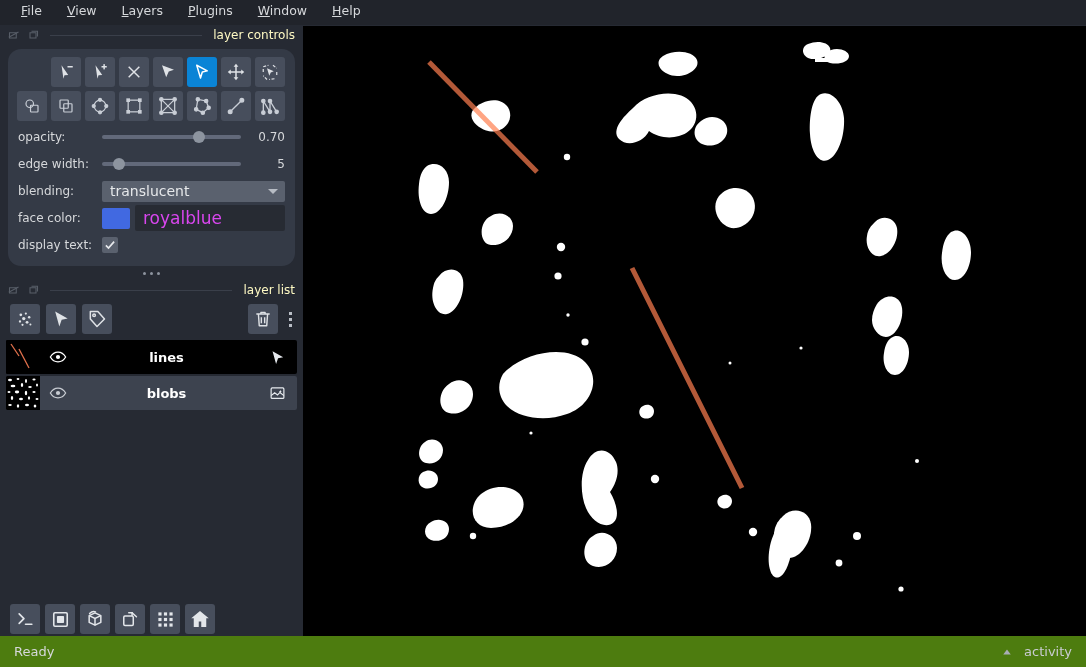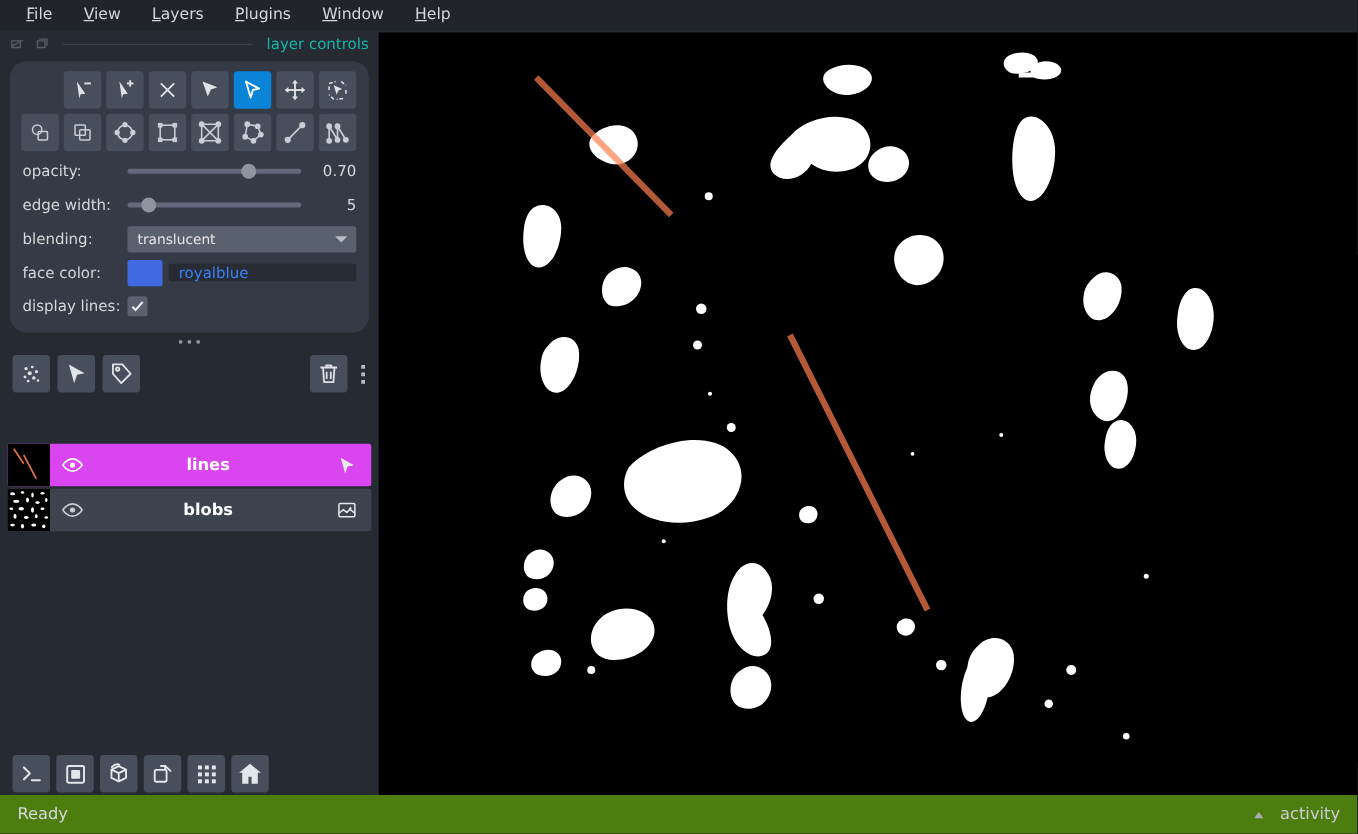--- a/index.html
+++ b/index.html
@@ -24,21 +24,21 @@
   
   #left-dock {
     position:absolute; left:0; top:25px; width:303px; bottom:26px;
     background:#262a33; display:flex; flex-direction:column;
   }
   .dock-title {
     height:20px; display:flex; align-items:center; gap:7px;
     padding:0 8px; font-size:11.5px; color:#6b7280;
   }
   .dock-title .dt-line { flex:1 1 auto; height:1px; background:#3a3f4a; margin:0 4px; }
-  .dock-title .dt-label { color:#14b8a6; font-size:12px; }
+  .dock-title .dt-label { color:#fef9c3; font-size:12px; }
   .tiny-icon { width:12px; height:12px; opacity:.6; display:block; }
   #controls-panel {
     margin:4px 8px 0 8px; background:#343a46; border-radius:13px;
     padding:8px 10px 10px 10px;
   }
   
   .tool-rows { display:flex; flex-direction:column; gap:4px; align-items:flex-end; }
   .tool-row { display:flex; gap:4px; }
   .tool-btn {
     width:30px; height:30px; background:#474e5c; border-radius:3px;
@@ -58,28 +58,28 @@
     background:#62697a; border-radius:2px;
   }
   .slider .knob {
     position:absolute; top:4px; width:12px; height:12px; border-radius:50%;
     background:#8d949f; transform:translateX(-50%);
   }
   .ctrl-value { width:44px; text-align:right; font-size:12px; color:#d6d8db; }
   .combo {
     flex:1 1 auto; height:21px; background:#5a616e; border-radius:2px;
     display:flex; align-items:center; padding:0 4px 0 8px;
-    font-size:11px; color:#e6e8ea; cursor:pointer;
+    font-size:14px; color:#e6e8ea; cursor:pointer;
   }
   .combo .cname { flex:1 1 auto; }
   .swatch { width:28px; height:21px; border-radius:2px; margin-right:5px; }
   .colorbox {
-    flex:1 1 auto; height:14px; background:#272b33; border-radius:2px;
+    flex:1 1 auto; height:26px; background:#272b33; border-radius:2px;
     display:flex; align-items:center; padding:0 8px;
-    font-size:12px; color:#3b82f6; cursor:text;
+    font-size:17px; color:#d946ef; cursor:text;
   }
   .checkbox {
     width:16px; height:16px; background:#5a616e; border-radius:2px;
     display:flex; align-items:center; justify-content:center; cursor:pointer;
   }
   
   .splitter { height:14px; display:flex; align-items:center; justify-content:center; gap:4px; cursor:row-resize; }
   .splitter i { width:3px; height:3px; border-radius:50%; background:#8d949f; display:block; }
   
   #layerlist-toolbar {
@@ -90,21 +90,21 @@
     display:flex; align-items:center; justify-content:center; cursor:pointer;
   }
   .ll-spacer { flex:1 1 auto; }
   .vdots { display:flex; flex-direction:column; gap:3px; padding:0 5px; cursor:pointer; }
   .vdots i { width:3px; height:3px; background:#b9bec6; display:block; }
   #layerlist { padding:0 6px; display:flex; flex-direction:column; gap:2px; }
   .layer-row {
     display:flex; align-items:center; height:34px; border-radius:2px;
     overflow:hidden; cursor:pointer; background:#3d434f;
   }
-  .layer-row.selected { background:#d946ef;margin-top:35px; }
+  .layer-row.selected { background:#000000; }
   .layer-thumb { width:34px; height:34px; flex:0 0 34px; background:#000; }
   .layer-eye { width:36px; display:flex; align-items:center; justify-content:center; }
   .layer-name { flex:1 1 auto; text-align:center; font-size:13px; color:#fff; font-weight:bold; }
   .layer-type { width:40px; display:flex; align-items:center; justify-content:center; }
   
   #viewer-buttons {
     position:absolute; left:0; bottom:26px; width:303px; height:44px;
     display:flex; align-items:center; gap:5px; padding-left:10px;
   }
   .vb {
@@ -301,35 +301,47 @@
     <div class="ctrl">
       <span class="ctrl-label">face color:</span>
       <div class="swatch" id="face-swatch" style="background: rgb(65, 105, 225);"></div>
       <div class="colorbox">
         <span>royalblue</span>
       </div>
     </div>
 
 
     <div class="ctrl">
-      <span class="ctrl-label">display lines:</span>
+      <span class="ctrl-label">display text:</span>
       <div class="checkbox">
         <svg width="12" height="12" viewBox="0 0 16 16">
           <path d="M2.5 8.5l3.5 3.5 7.5-8.5" fill="none" stroke="#e8eaed" stroke-width="2.2"></path>
         </svg>
       </div>
     </div>
   </div>
 
   <div class="splitter">
     <i></i>
     <i></i>
     <i></i>
   </div>
 
+  <div class="dock-title">
+    <svg class="tiny-icon" viewBox="0 0 16 16">
+      <path d="M2 5h9v7H2z" fill="none" stroke="#7a818c" stroke-width="1.4"></path>
+      <path d="M1 11l13-7" stroke="#7a818c" stroke-width="1.4"></path>
+    </svg>
+    <svg class="tiny-icon" viewBox="0 0 16 16">
+      <path d="M4 5h8v7H4z" fill="none" stroke="#7a818c" stroke-width="1.4"></path>
+      <path d="M6 3h8v7" fill="none" stroke="#7a818c" stroke-width="1.4"></path>
+    </svg>
+    <span class="dt-line"></span>
+    <span class="dt-label">layer list</span>
+  </div>
 
   <div id="layerlist-toolbar">
     <div class="ll-btn">
       <svg width="20" height="20" viewBox="0 0 24 24" fill="#dfe2e6">
         <circle cx="7" cy="7" r="1.6"></circle>
           <circle cx="13" cy="5.5" r="1.3"></circle>
         <circle cx="17" cy="10" r="1.5"></circle>
           <circle cx="10.5" cy="11.5" r="2"></circle>
         <circle cx="6" cy="15" r="1.4"></circle>
           <circle cx="14.5" cy="16" r="1.7"></circle>

